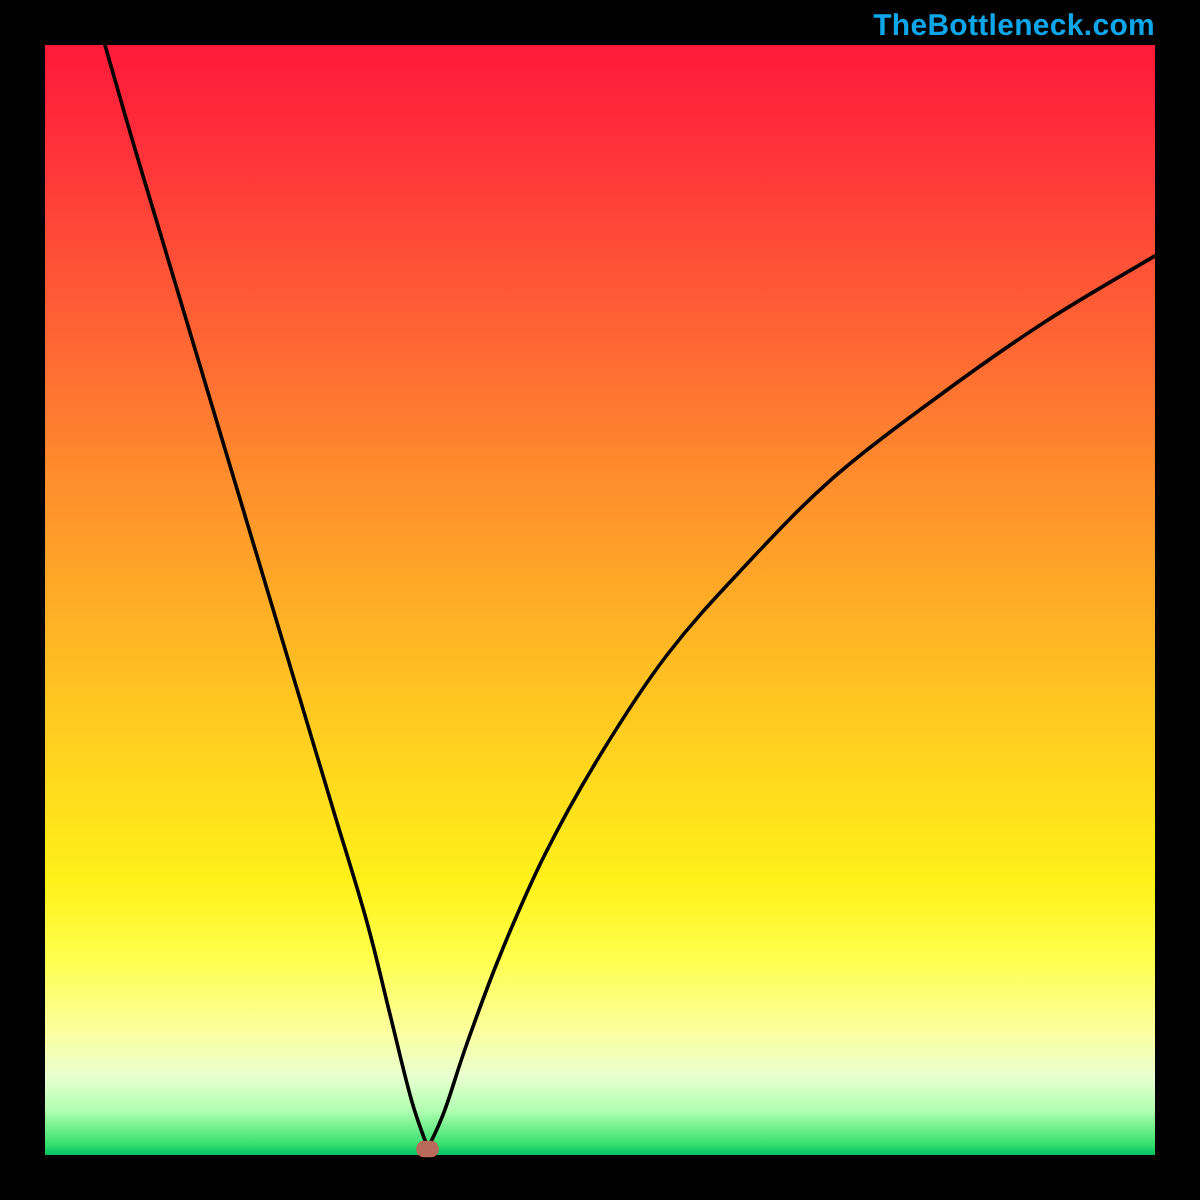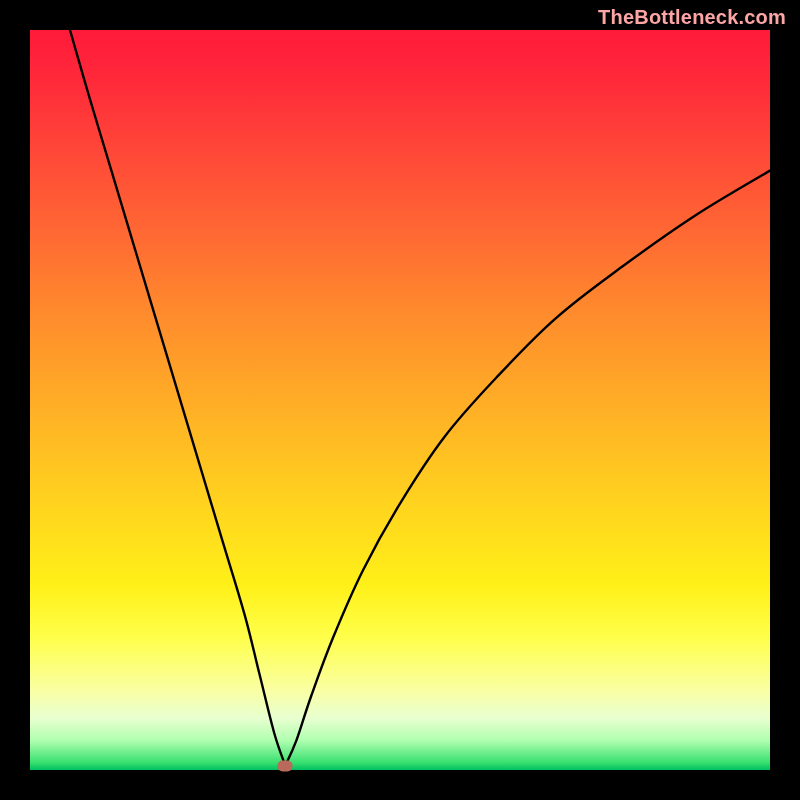--- a/index.html
+++ b/index.html
@@ -20,23 +20,23 @@
       #ffff4a 82%,
       #faffa0 89%,
       #e8ffd0 93%,
       #b0ffb0 96%,
       #38e070 99%,
       #00c060 100%
     );
   }
   .watermark{
     position:absolute;
-    right:14px; top:6px;
+    right:30px; top:6px;
     font:600 20px Arial, Helvetica, sans-serif;
-    color:#fca5a5;
+    color:#0ea5e9;
     letter-spacing:0.2px;
   }
   svg.curve{position:absolute;left:0;top:0;width:740px;height:740px;}
   .dot{
     position:absolute;
     width:15px;height:11px;
     border-radius:5px;
     background:#b96a5a;
     transform:translate(-50%,-50%);
   }

